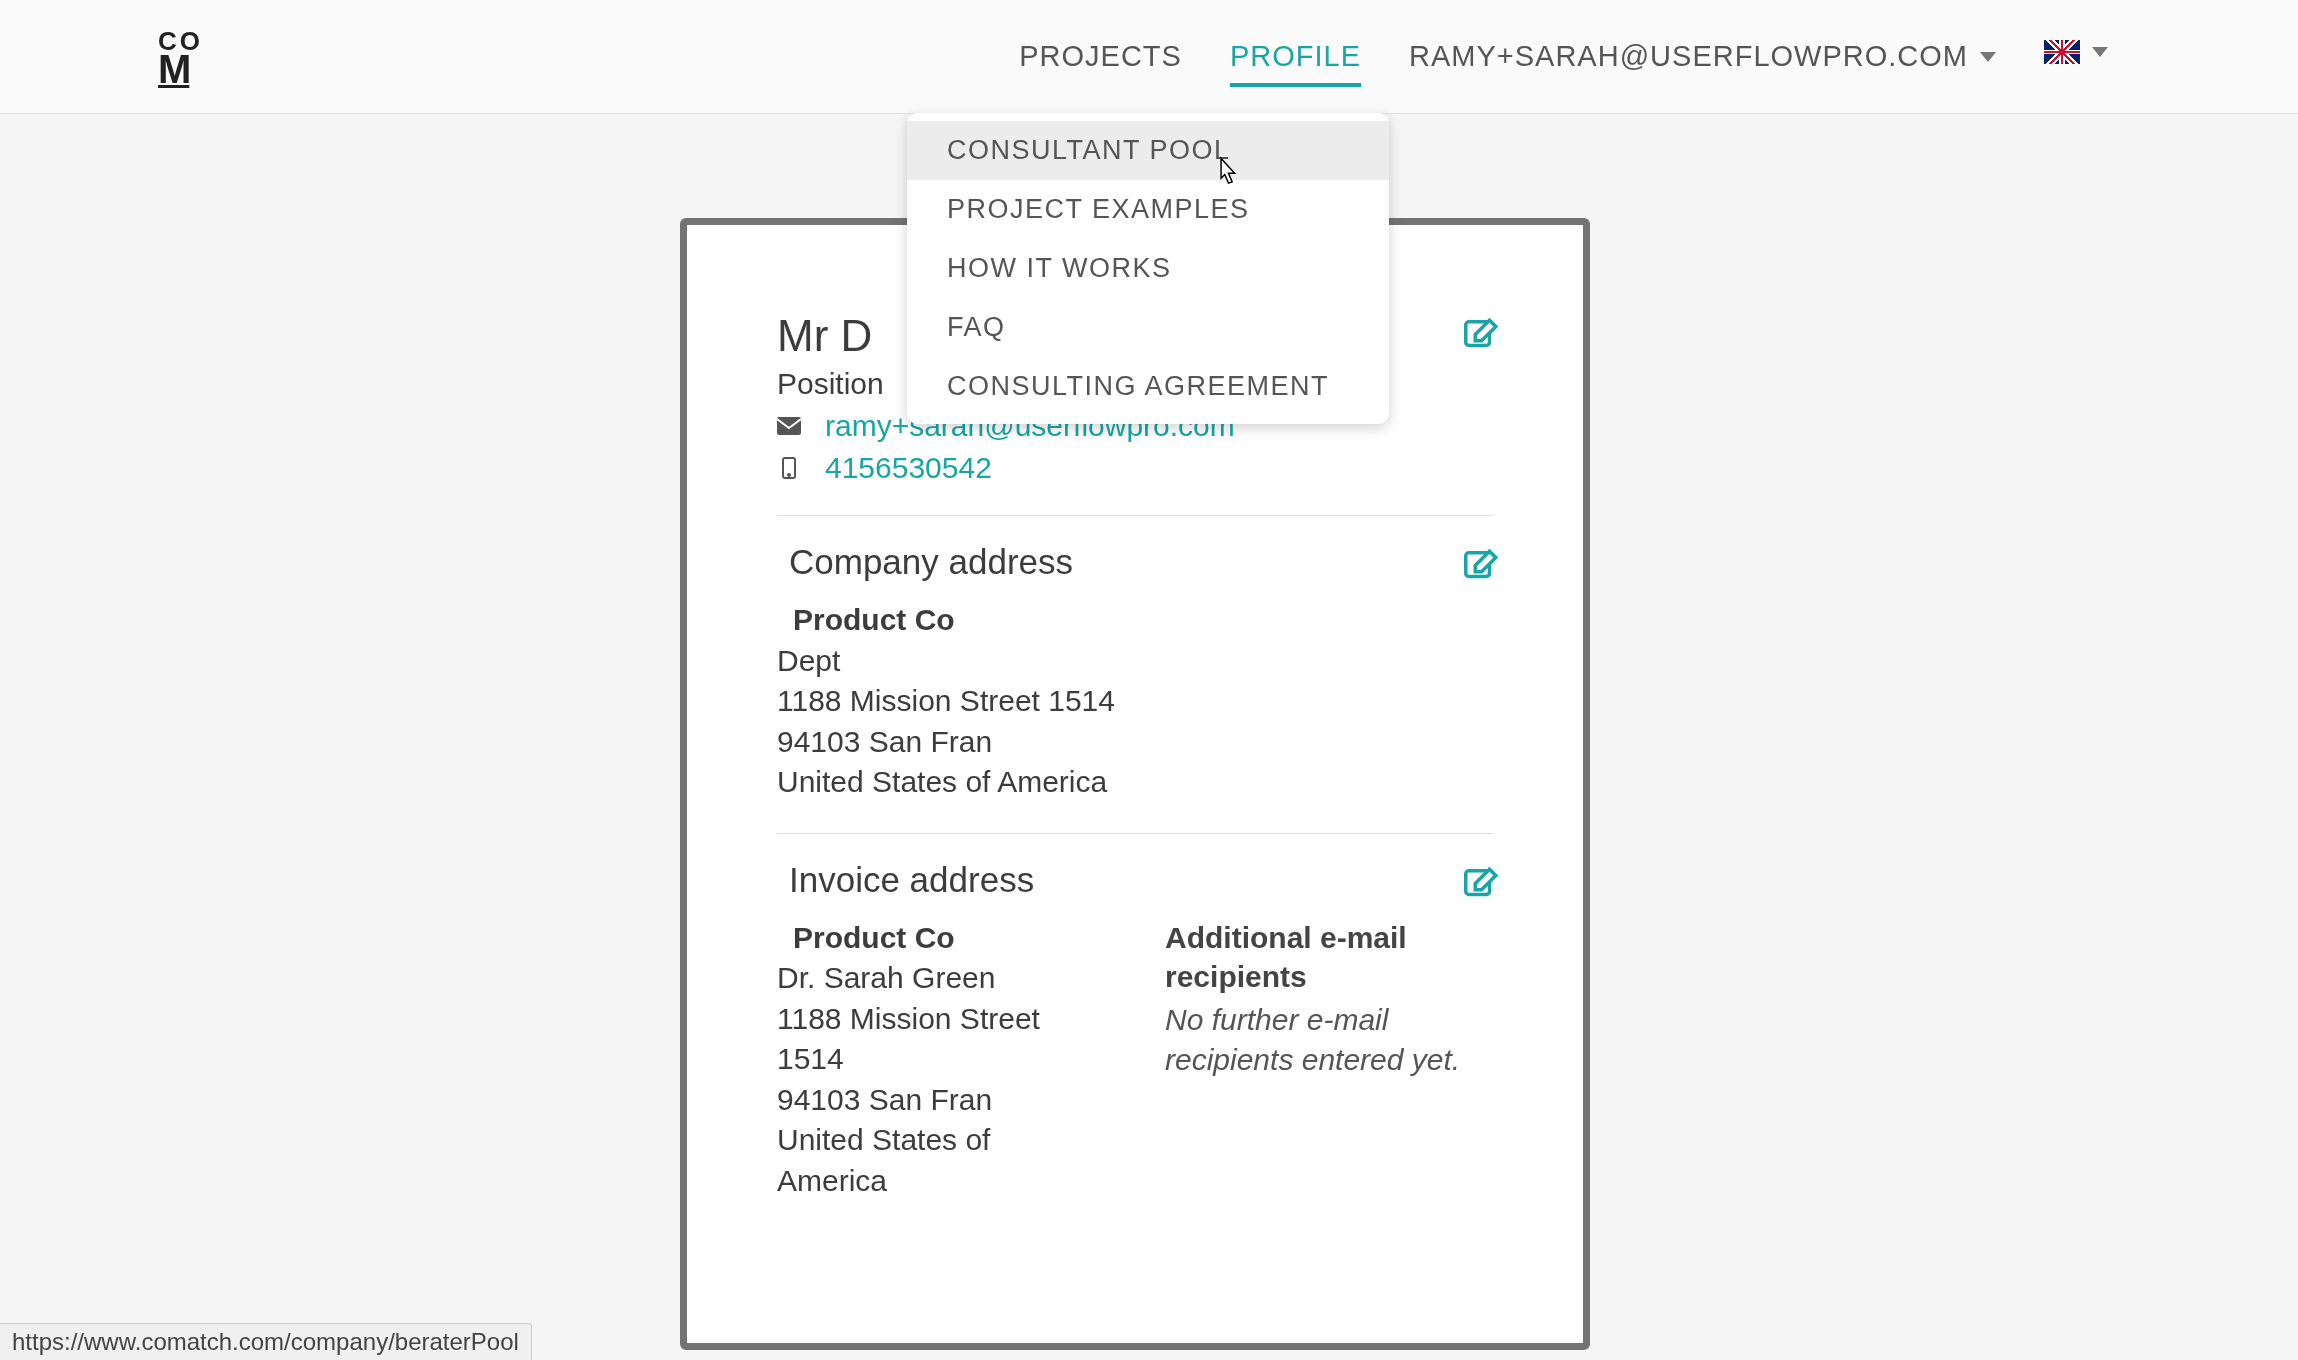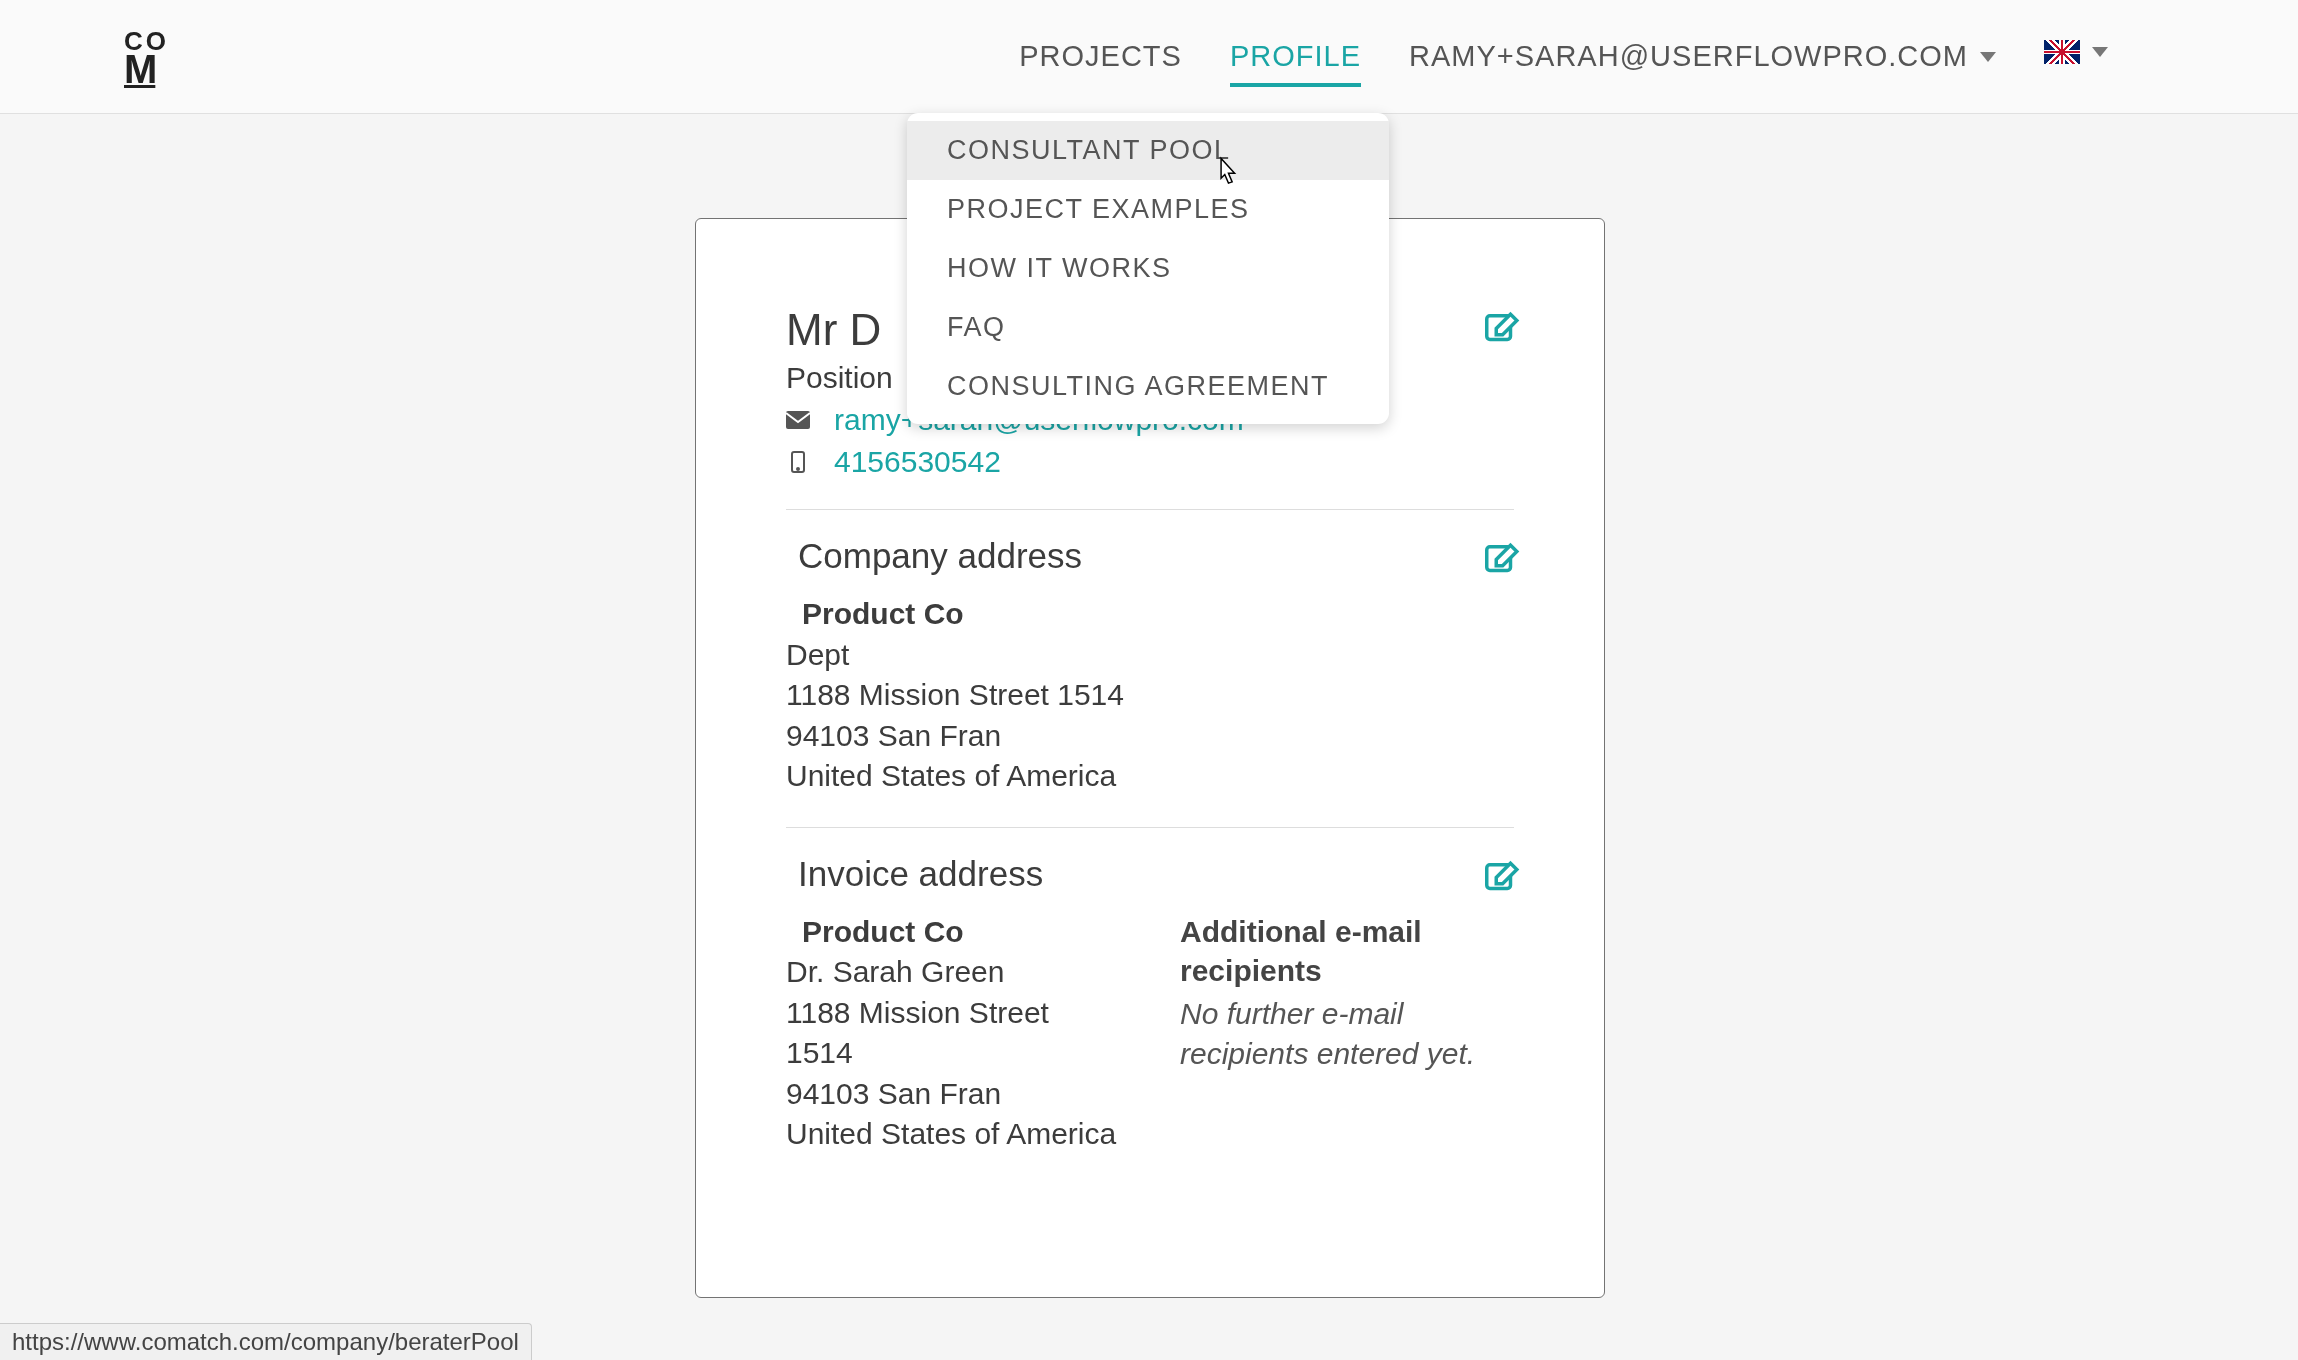--- a/index.html
+++ b/index.html
@@ -1,19 +1,19 @@
 <!DOCTYPE html>
 <html><head>
 <meta charset="utf-8">
 <style>
 * { margin: 0; padding: 0; box-sizing: border-box; }
 body { font-family: -apple-system, BlinkMacSystemFont, "Segoe UI", Arial, sans-serif; background: #f5f5f5; color: #444; width: 2298px; height: 1360px; position: relative; }
 
 .header { background: #fafafa; border-bottom: 1px solid #e0e0e0; height: 114px; display: flex; align-items: center; padding: 0 50px; }
-.logo { width: 52px; height: 80px; margin-left: 74px; display: flex; flex-direction: column; justify-content: center; font-weight: 900; font-size: 26px; letter-spacing: -2px; line-height: 0.85; color: #222; font-family: Arial, sans-serif; }
+.logo { width: 52px; height: 80px; margin-left: 108px; display: flex; flex-direction: column; justify-content: center; font-weight: 900; font-size: 26px; letter-spacing: -2px; line-height: 0.85; color: #222; font-family: Arial, sans-serif; }
 .logo .l1 { letter-spacing: 3px; }
 .logo .l2 { font-size: 40px; line-height: 0.7; margin-top: 2px; text-decoration: underline; text-decoration-thickness: 3px; }
 .nav { margin-left: auto; display: flex; align-items: flex-start; gap: 48px; margin-right: 140px; }
 .nav-item { color: #555; font-size: 29px; letter-spacing: 1px; cursor: pointer; position: relative; padding: 36px 0; display: flex; align-items: center; gap: 12px; }
 .nav-item.active { color: #1aa5a5; }
 .nav-item.active::after { content:''; position:absolute; left:0; right:0; bottom: 22px; height: 4px; background: #1aa5a5; }
 .nav-item.underline::after { content:''; position:absolute; left:0; right:0; bottom: 22px; height: 4px; background: #1aa5a5; }
 .nav-item .caret { width: 0; height: 0; border-left: 8px solid transparent; border-right: 8px solid transparent; border-top: 10px solid #777; }
 
 .flag { width: 36px; height: 24px; position: relative; background: #012169; overflow: hidden; }
@@ -25,21 +25,21 @@
 .flag::after { content:''; position:absolute; inset:0; background:
   linear-gradient(to bottom, transparent 44%, #C8102E 44%, #C8102E 56%, transparent 56%),
   linear-gradient(to right, transparent 46%, #C8102E 46%, #C8102E 54%, transparent 54%),
   linear-gradient(45deg, transparent 47%, #C8102E 47%, #C8102E 53%, transparent 53%),
   linear-gradient(-45deg, transparent 47%, #C8102E 47%, #C8102E 53%, transparent 53%); }
 
 .dropdown { position: absolute; top: 113px; left: 907px; width: 482px; background: #fff; box-shadow: 0 4px 14px rgba(0,0,0,0.18); z-index: 100; padding: 8px 0; border-radius: 11px; }
 .dropdown-item { padding: 14px 40px; font-size: 27px; letter-spacing: 1.5px; color: #555; cursor: pointer; }
 .dropdown-item.hover { background: #ececec; }
 
-.card { position: absolute; top: 218px; left: 695px; width: 910px; min-height: 1060px; background: #fff; border: 1px solid #737373; border-radius: 6px; padding: 86px 90px; }
+.card { position: absolute; top: 218px; left: 680px; width: 910px; min-height: 1060px; background: #fff; border: 7px solid #737373; border-radius: 6px; padding: 86px 90px; }
 .section { border-bottom: 1px solid #ddd; padding-bottom: 30px; margin-bottom: 26px; position: relative; }
 .section:last-child { border-bottom: none; }
 .section h2 { font-size: 44px; font-weight: 500; color: #3c3c3c; margin-bottom: 6px; }
 .section h3 { font-size: 35px; font-weight: 500; color: #3c3c3c; margin-bottom: 18px; margin-left: 12px; }
 .edit-btn { position: absolute; top: 6px; right: -6px; color: #1aa5a5; cursor: pointer; }
 .edit-btn svg { width: 38px; height: 38px; }
 
 .position-label { font-size: 30px; color: #3c3c3c; margin-bottom: 8px; }
 .contact-row { display: flex; align-items: center; gap: 24px; margin-top: 8px; font-size: 30px; }
 .contact-row .icon { width: 24px; color: #555; display: flex; justify-content: center; }

